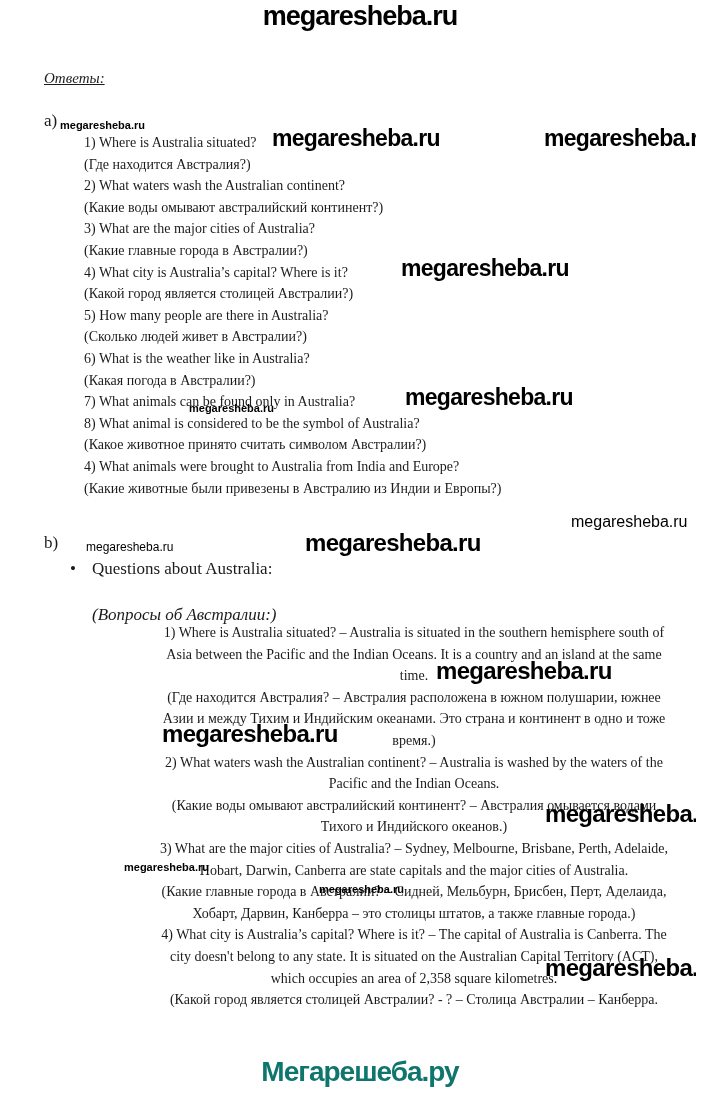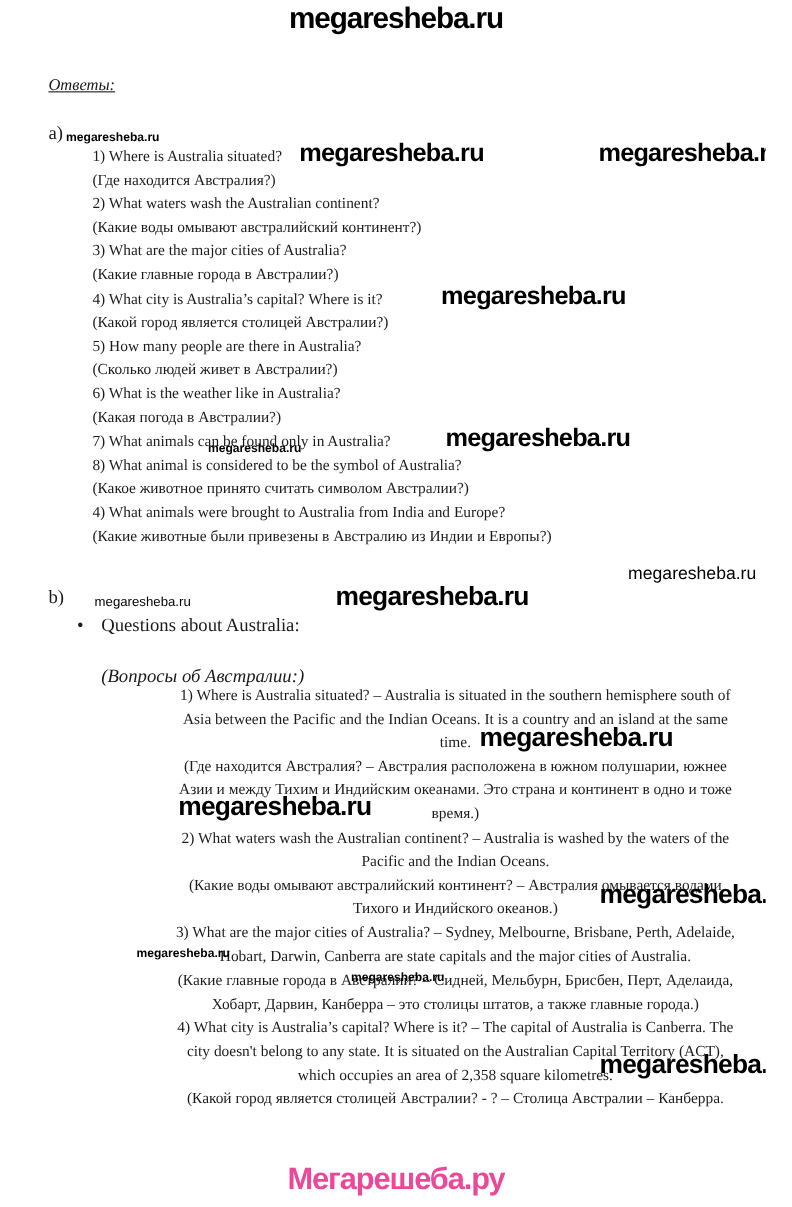--- a/index.html
+++ b/index.html
@@ -9,21 +9,21 @@
     font-family:"Liberation Serif", serif; color:#1b1b1b;
   }
   .title {
     position:absolute; top:1px; left:0; width:100%; text-align:center;
     font-family:"Liberation Sans", sans-serif; font-weight:bold;
     font-size:27px; letter-spacing:-1px; color:#000;
   }
   .footer {
     position:absolute; top:1056px; left:0; width:100%; text-align:center;
     font-family:"Liberation Sans", sans-serif; font-weight:bold;
-    font-size:28px; letter-spacing:-1px; color:#ec4899;
+    font-size:28px; letter-spacing:-1px; color:#0f766e;
   }
   .answers-heading {
     position:absolute; left:20px; top:70px;
     font-size:15px; font-style:italic; text-decoration:underline;
   }
   .sec-label { position:absolute; font-size:17px; }
   #label-a { left:20px; top:111px; }
   #label-b { left:20px; top:533px; }
 
   .lines { position:absolute; left:20px; }

